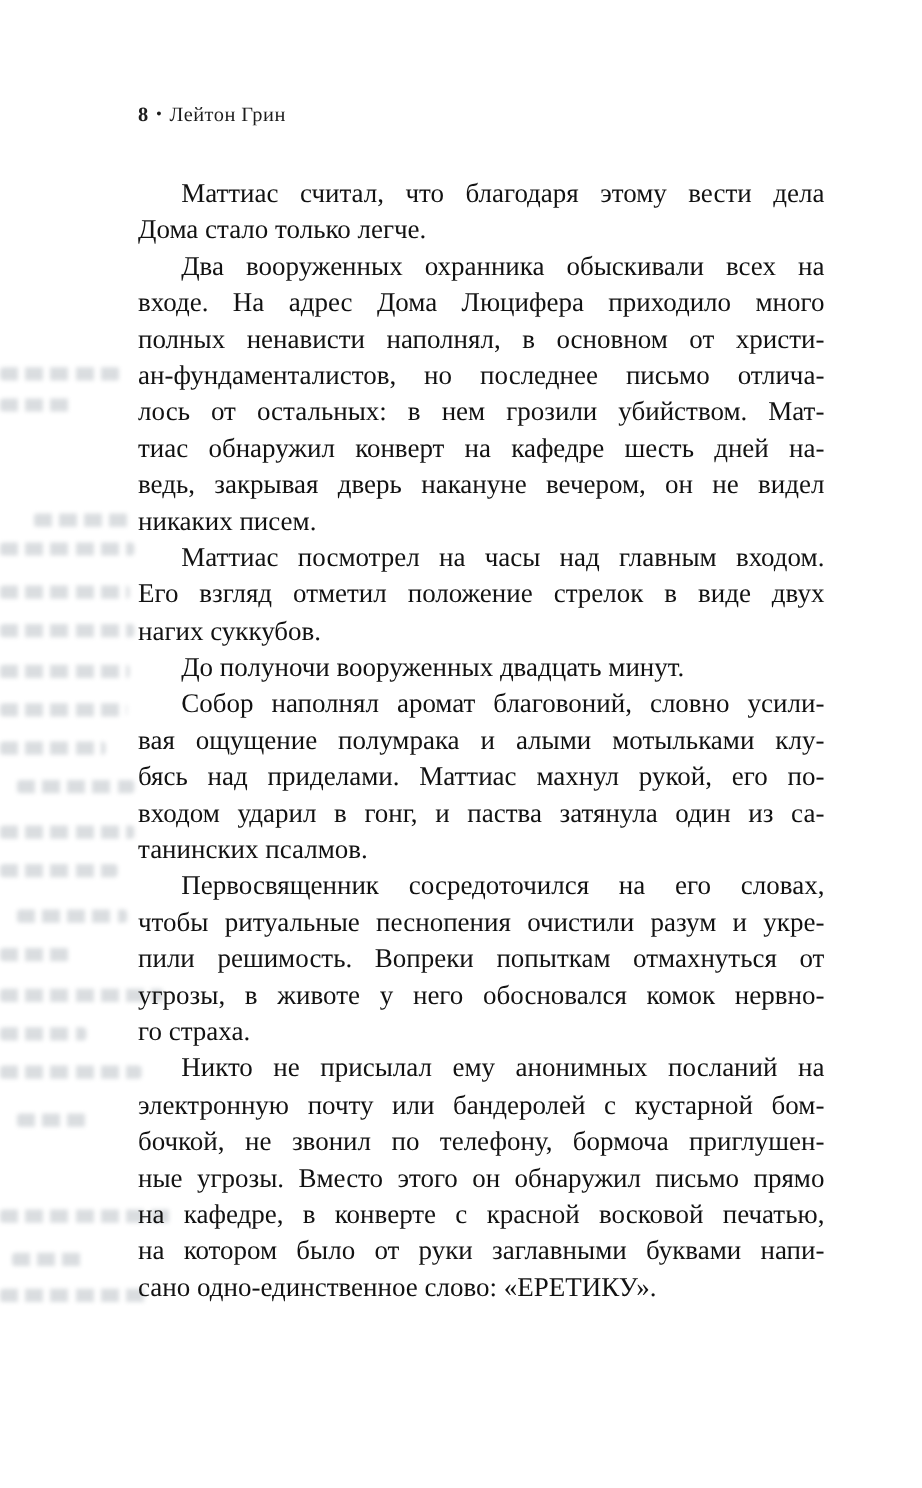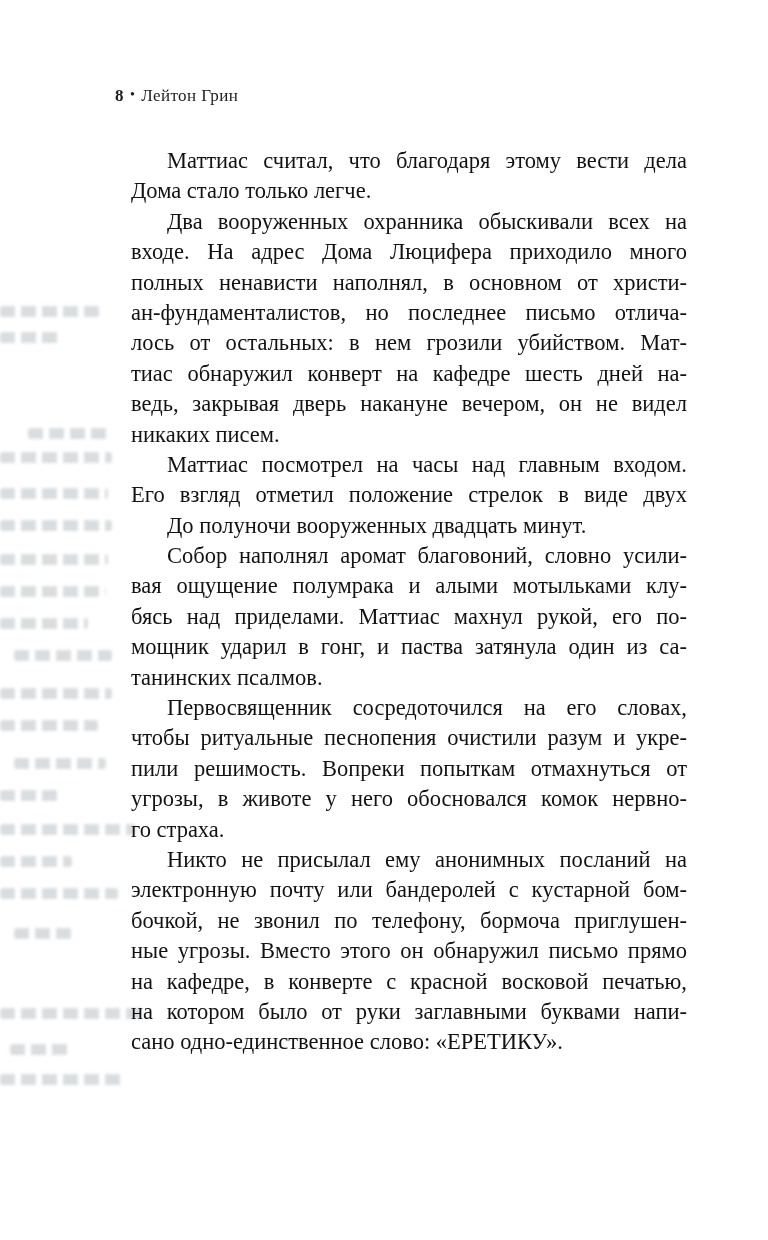--- a/index.html
+++ b/index.html
@@ -33,21 +33,20 @@
     font-size: 22.5px;
     line-height: 30.4px;
     color: #121212;
   }
   .paragraph { margin: 0; }
   .line {
     text-align: justify;
     text-align-last: justify;
     overflow: hidden;
     height: 30.4px;
-    margin-left: 16px;
   }
   .line.last { text-align-last: left; }
   .line.first { text-indent: 36px; }
   
   .showthrough-layer {
     position: absolute;
     inset: 0;
     pointer-events: none;
   }
   .ghost {
@@ -105,29 +104,30 @@
         <div class="line">полных ненависти наполнял, в основном от христи-</div>
         <div class="line">ан-фундаменталистов, но последнее письмо отлича-</div>
         <div class="line">лось от остальных: в нем грозили убийством. Мат-</div>
         <div class="line">тиас обнаружил конверт на кафедре шесть дней на-</div>
         <div class="line">ведь, закрывая дверь накануне вечером, он не видел</div>
         <div class="line last">никаких писем.</div>
       </div>
       <div class="paragraph">
         <div class="line first">Маттиас посмотрел на часы над главным входом.</div>
         <div class="line">Его взгляд отметил положение стрелок в виде двух</div>
+        <div class="line last">нагих суккубов.</div>
       </div>
       <div class="paragraph">
         <div class="line first last">До полуночи вооруженных двадцать минут.</div>
       </div>
       <div class="paragraph">
         <div class="line first">Собор наполнял аромат благовоний, словно усили-</div>
         <div class="line">вая ощущение полумрака и алыми мотыльками клу-</div>
         <div class="line">бясь над приделами. Маттиас махнул рукой, его по-</div>
-        <div class="line">мощник ударил в гонг, и паства затянула один из са-</div>
+        <div class="line">входом ударил в гонг, и паства затянула один из са-</div>
         <div class="line last">танинских псалмов.</div>
       </div>
       <div class="paragraph">
         <div class="line first">Первосвященник сосредоточился на его словах,</div>
         <div class="line">чтобы ритуальные песнопения очистили разум и укре-</div>
         <div class="line">пили решимость. Вопреки попыткам отмахнуться от</div>
         <div class="line">угрозы, в животе у него обосновался комок нервно-</div>
         <div class="line last">го страха.</div>
       </div>
       <div class="paragraph">

